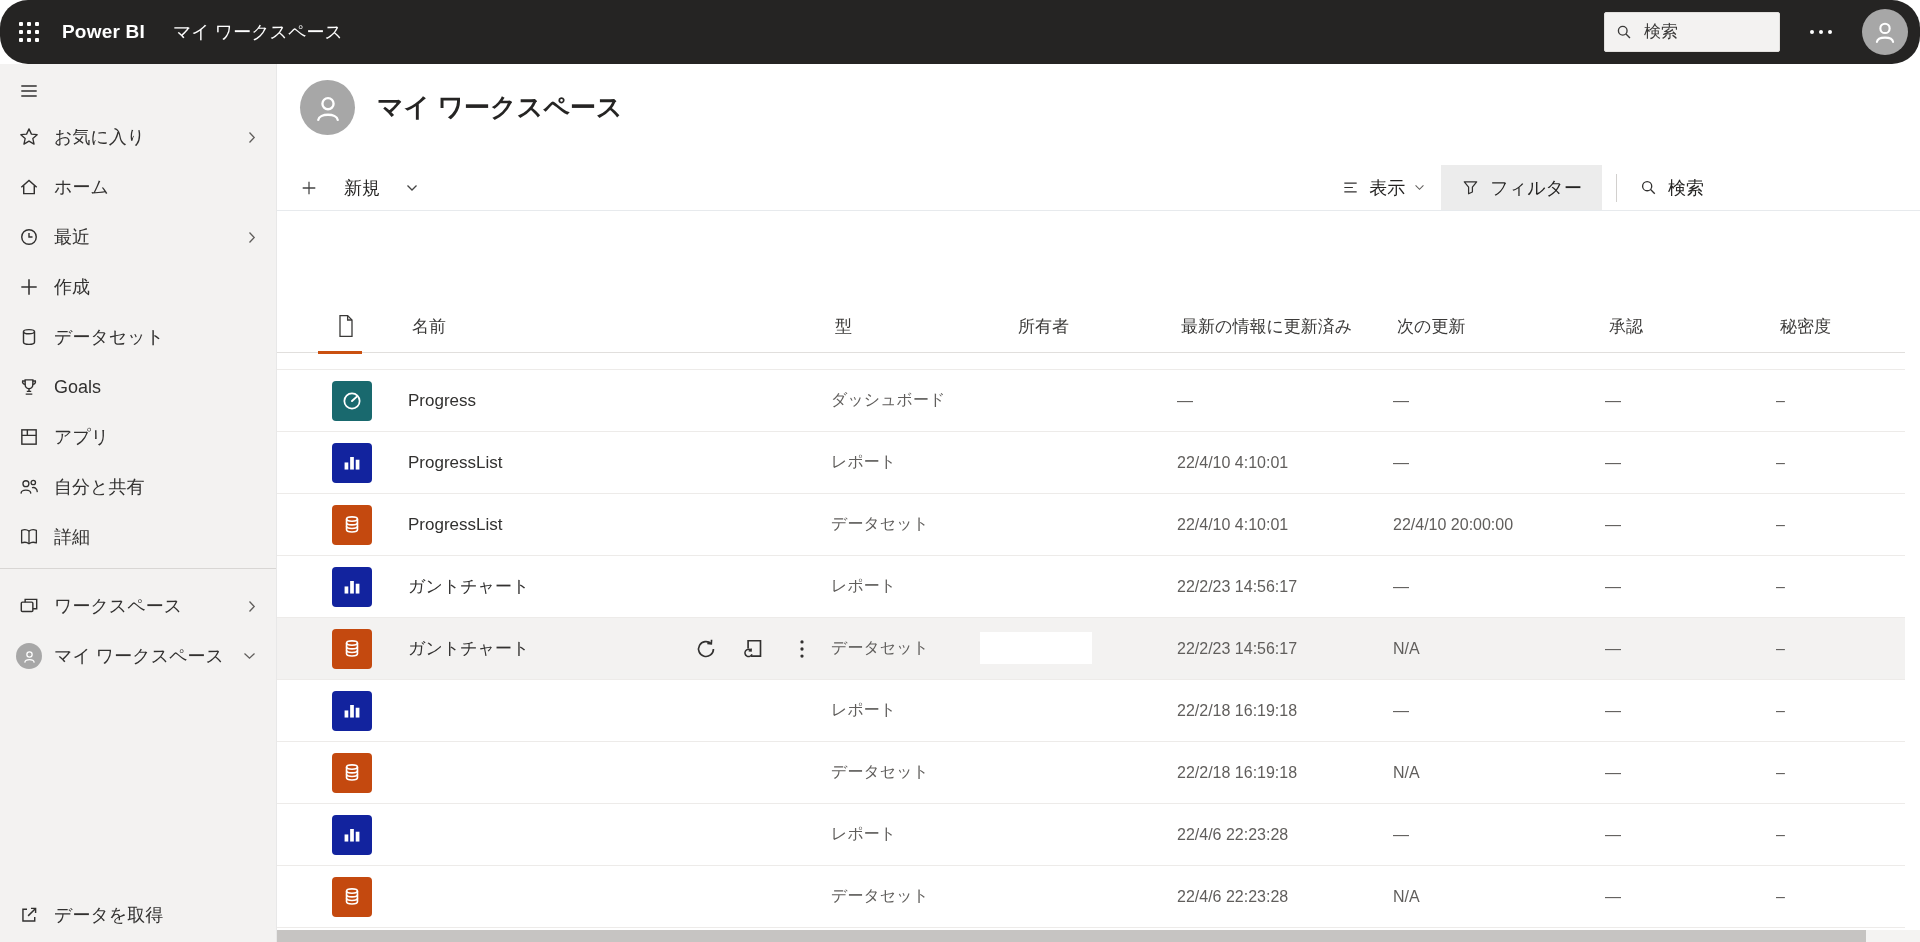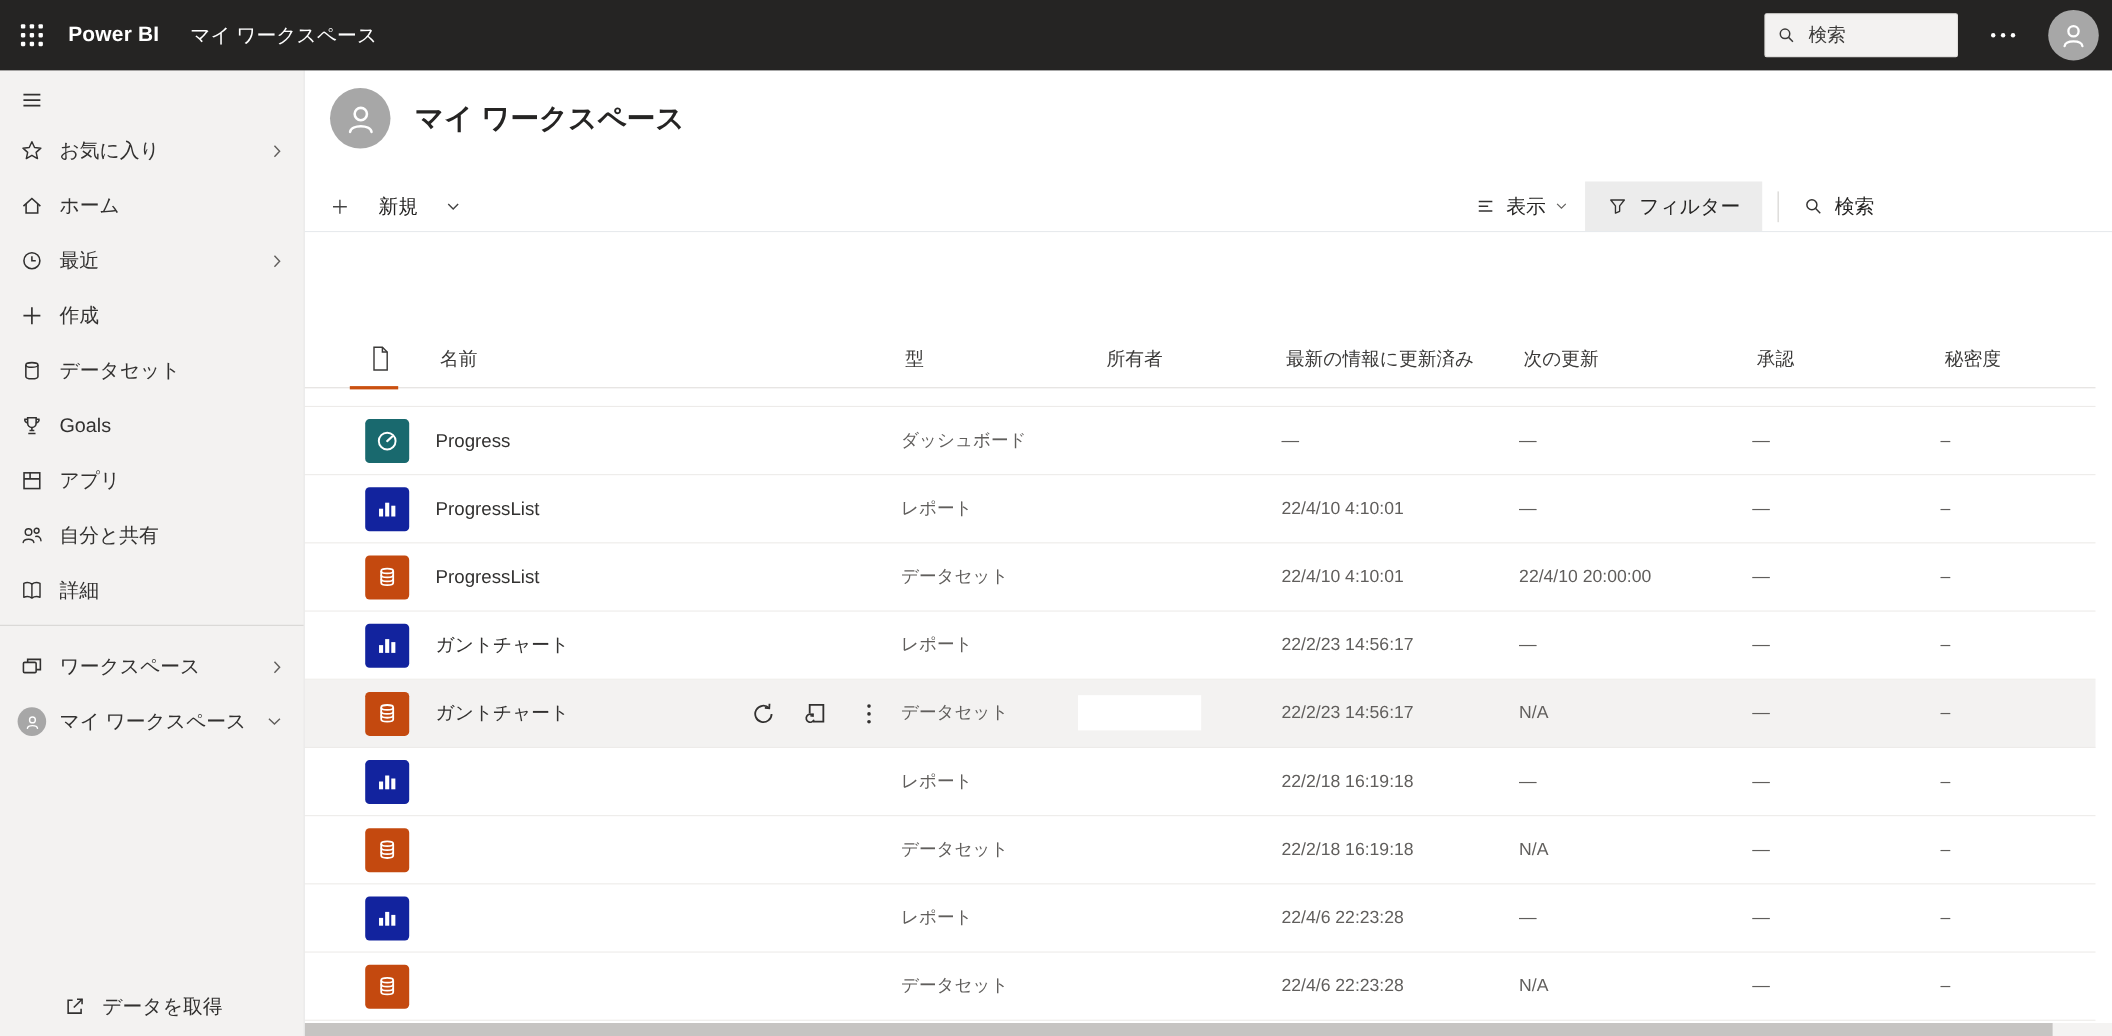--- a/index.html
+++ b/index.html
@@ -4,21 +4,21 @@
 <style>
   html,body{margin:0;padding:0;}
   body{
     width:1920px;height:942px;overflow:hidden;position:relative;
     font-family:"Liberation Sans","DejaVu Sans",sans-serif;
     color:#323130;background:#fff;
   }
   svg{display:block}
   
   .topbar{position:absolute;top:0;left:0;right:0;height:64px;background:var(--topbar-bg,#252423);
-    display:flex;align-items:center;color:#fff;z-index:30;}
+    display:flex;align-items:center;color:#fff;z-index:30;border-radius:28px;}
   .waffle{width:58px;height:64px;display:flex;align-items:center;justify-content:center;cursor:pointer;}
   .waffle-grid{display:grid;grid-template-columns:repeat(3,4px);grid-gap:4px;}
   .waffle-grid i{width:4px;height:4px;background:#fff;border-radius:1px;}
   .brand{font-weight:bold;font-size:19px;letter-spacing:.2px;margin:0 28px 0 4px;}
   .tb-ws{font-size:18px;color:#fff;}
   .tb-right{margin-left:auto;display:flex;align-items:center;gap:24px;padding-right:12px;}
   .tb-search{width:154px;height:38px;background:#f3f2f1;border:1px solid #e1dfdd;border-radius:2px;
     display:flex;align-items:center;padding:0 10px;gap:9px;color:#323130;}
   .tb-search input{border:0;outline:0;background:transparent;width:100%;font-size:17px;
     font-family:inherit;color:#323130;}
@@ -32,21 +32,21 @@
     border-right:1px solid #e8e8e8;z-index:20;}
   .sb-burger{height:42px;margin-top:6px;display:flex;align-items:center;padding-left:18px;cursor:pointer;color:#323130;}
   .sb-item{display:flex;align-items:center;height:50px;padding:0 20px 0 18px;font-size:18px;
     cursor:pointer;color:#323130;white-space:nowrap;}
   .sb-icon{width:22px;height:22px;margin-right:14px;color:#323130;flex:0 0 22px;
     display:flex;align-items:center;justify-content:center;}
   .sb-avatar{width:26px;height:26px;border-radius:50%;background:#a7a7a7;margin-right:12px;margin-left:-2px;
     flex:0 0 26px;display:flex;align-items:center;justify-content:center;}
   .sb-chev{margin-left:auto;color:#605e5c;display:flex;}
   .sb-divider{height:1px;background:#d8d6d4;margin:6px 0 12px 0;}
-  .sb-footer{position:absolute;bottom:2px;left:0;right:0;margin-left:39px;}
+  .sb-footer{position:absolute;bottom:2px;left:0;right:0;}
   
   .main{position:absolute;left:276px;top:64px;right:0;bottom:0;background:#fff;}
   .page-head{position:absolute;top:16px;left:24px;display:flex;align-items:center;}
   .page-avatar{width:55px;height:55px;}
   .page-title{margin-left:22px;font-size:26px;font-weight:bold;color:#252423;}
   .toolbar{position:absolute;top:101px;left:0;right:0;height:45px;display:flex;align-items:center;
     border-bottom:1px solid #e7eaed;}
   .btn{display:flex;align-items:center;gap:26px;font-size:18px;color:#252423;cursor:pointer;height:45px;}
   .btn-new{margin-left:24px;}
   .tbr{margin-left:auto;margin-right:206px;display:flex;align-items:center;height:45px;}
@@ -60,21 +60,21 @@
   .tab{padding:0 2px 10px 2px;cursor:pointer;color:#323130;border-bottom:3px solid transparent;}
   .tab.active{font-weight:bold;border-bottom-color:var(--accent,#F2C811);}
   
   .table{position:absolute;top:236px;left:0;right:15px;bottom:26px;}
   .thead{display:flex;align-items:center;height:52px;border-bottom:1px solid #e1dfdd;
     font-size:17px;color:#3b3a39;position:relative;}
   .thead-spacer{height:16px;border-bottom:1px solid #edebe9;}
   .sort-underline{position:absolute;left:42px;bottom:-2px;width:44px;height:3px;background:var(--sort,#CA5010);}
   .c-icon{width:40px;margin-left:56px;flex:0 0 40px;display:flex;justify-content:center;}
   .thead .c-icon{justify-content:flex-start;padding-left:4px;}
-  .c-name{width:272px;flex:0 0 272px;margin-left:24px;overflow:hidden;text-overflow:ellipsis;white-space:nowrap;}
+  .c-name{width:272px;flex:0 0 272px;margin-left:36px;overflow:hidden;text-overflow:ellipsis;white-space:nowrap;}
   .c-actions{width:151px;flex:0 0 151px;display:flex;align-items:center;gap:20px;padding-left:12px;box-sizing:border-box;}
   .c-type{width:183px;flex:0 0 183px;}
   .c-owner{width:163px;flex:0 0 163px;}
   .c-refreshed{width:216px;flex:0 0 216px;}
   .c-next{width:212px;flex:0 0 212px;}
   .c-endorse{width:171px;flex:0 0 171px;}
   .c-sens{flex:1;}
   .trow{display:flex;align-items:center;height:61px;border-bottom:1px solid #edebe9;
     font-size:17px;position:relative;cursor:pointer;}
   .trow.hovered{background:var(--hover-bg,#f3f2f1);}

